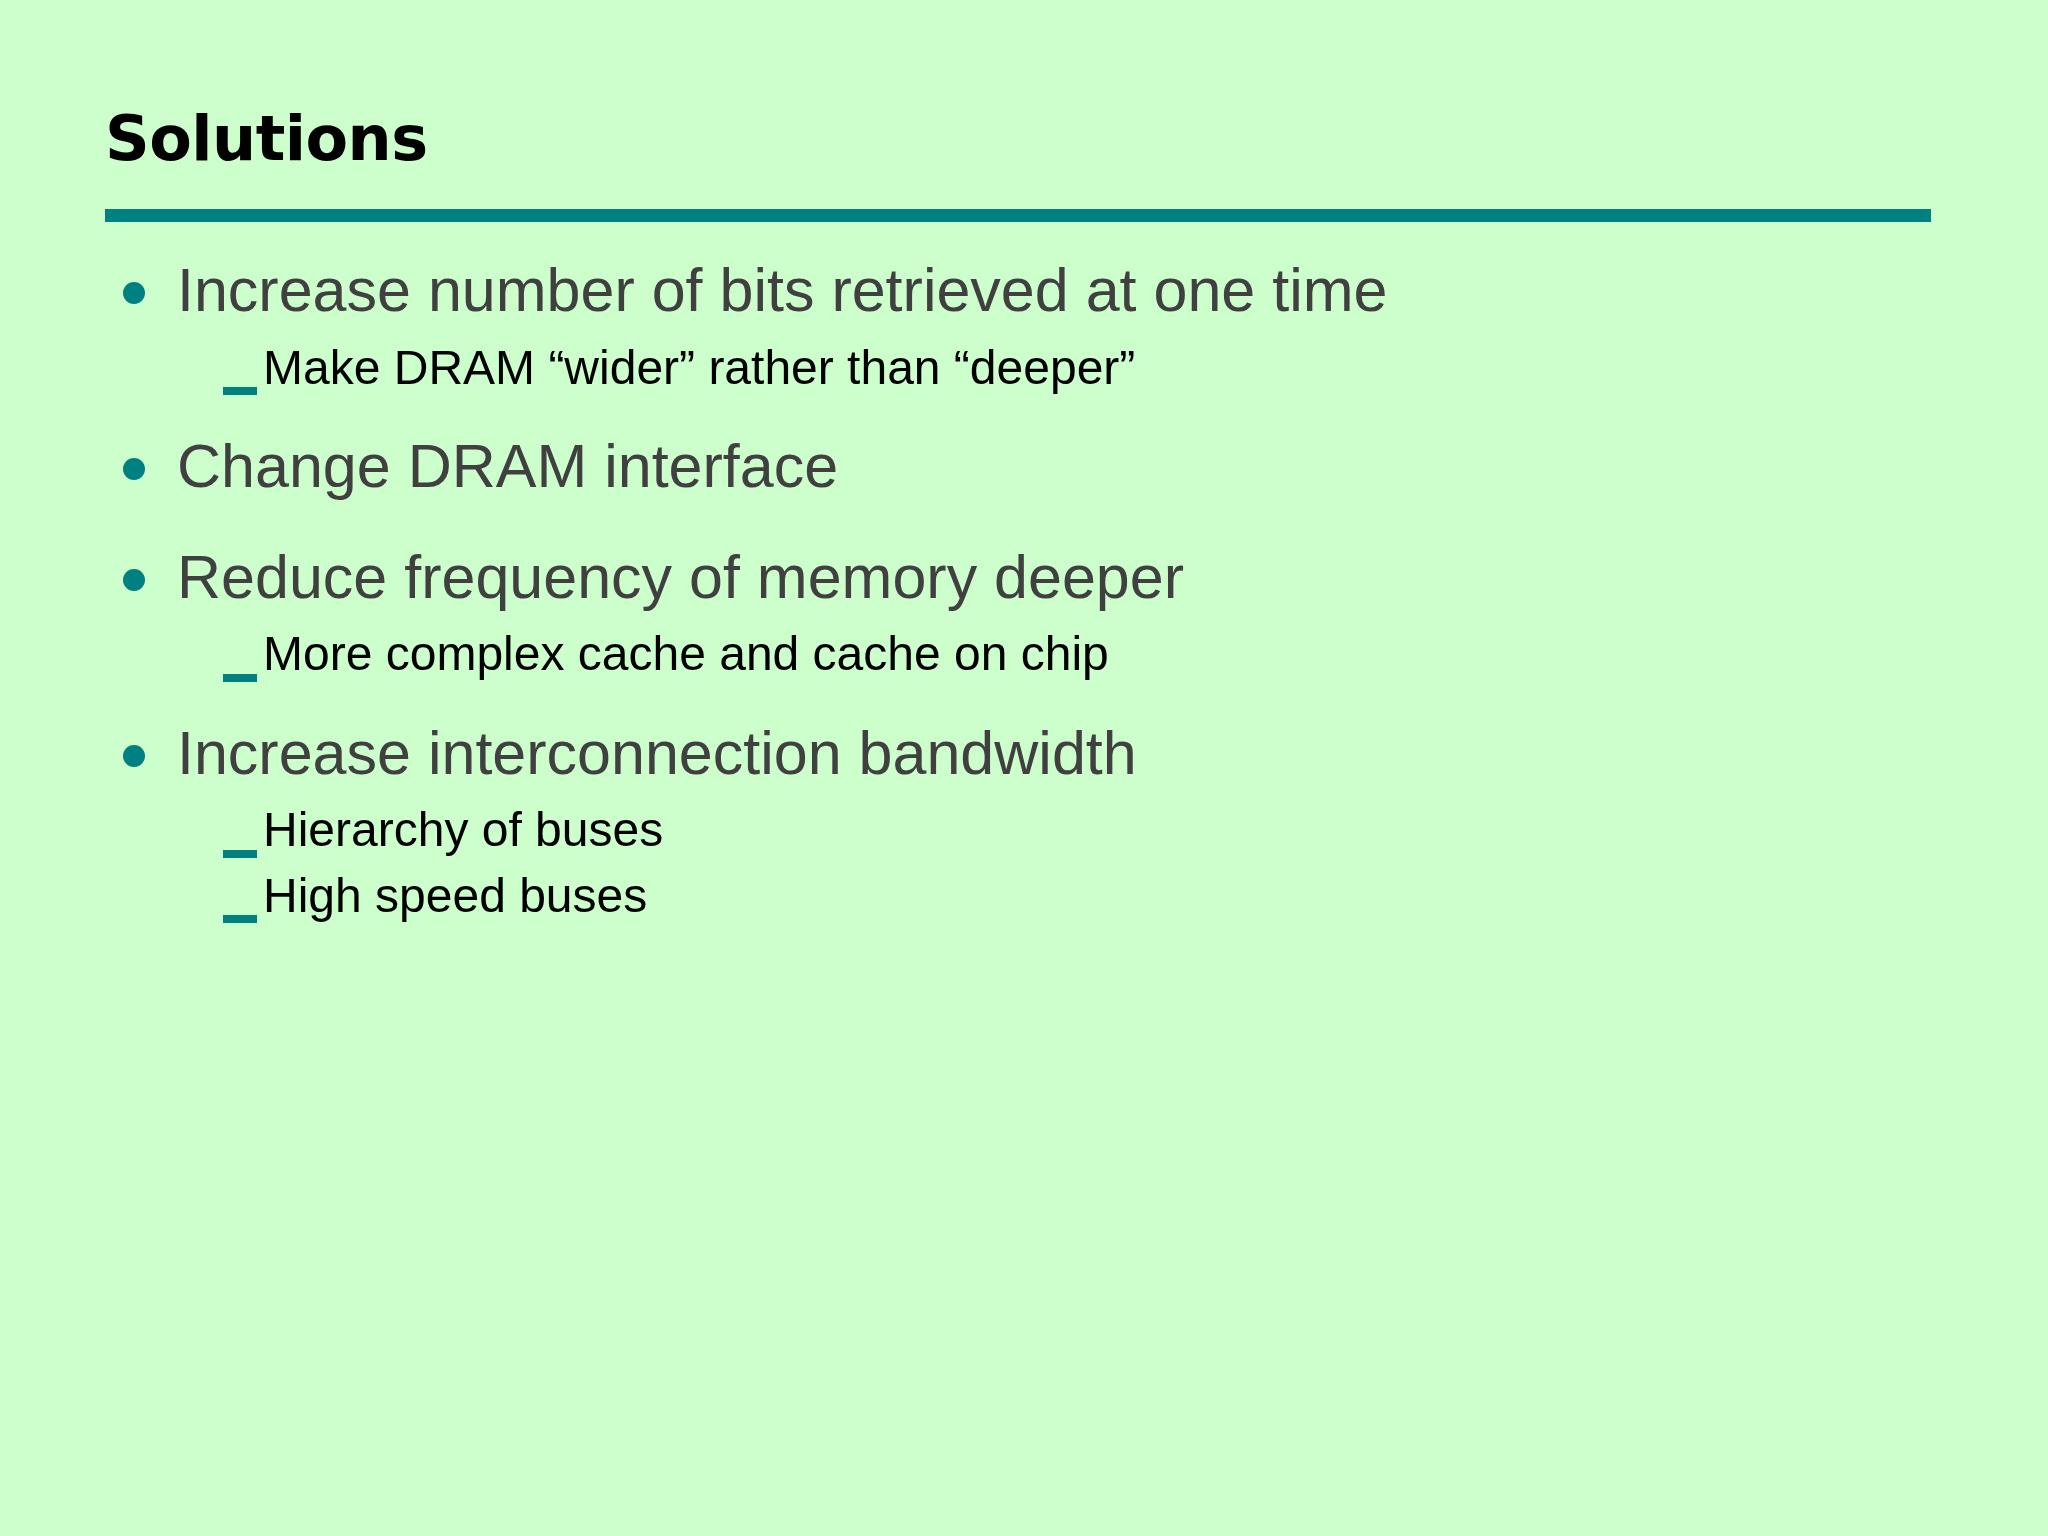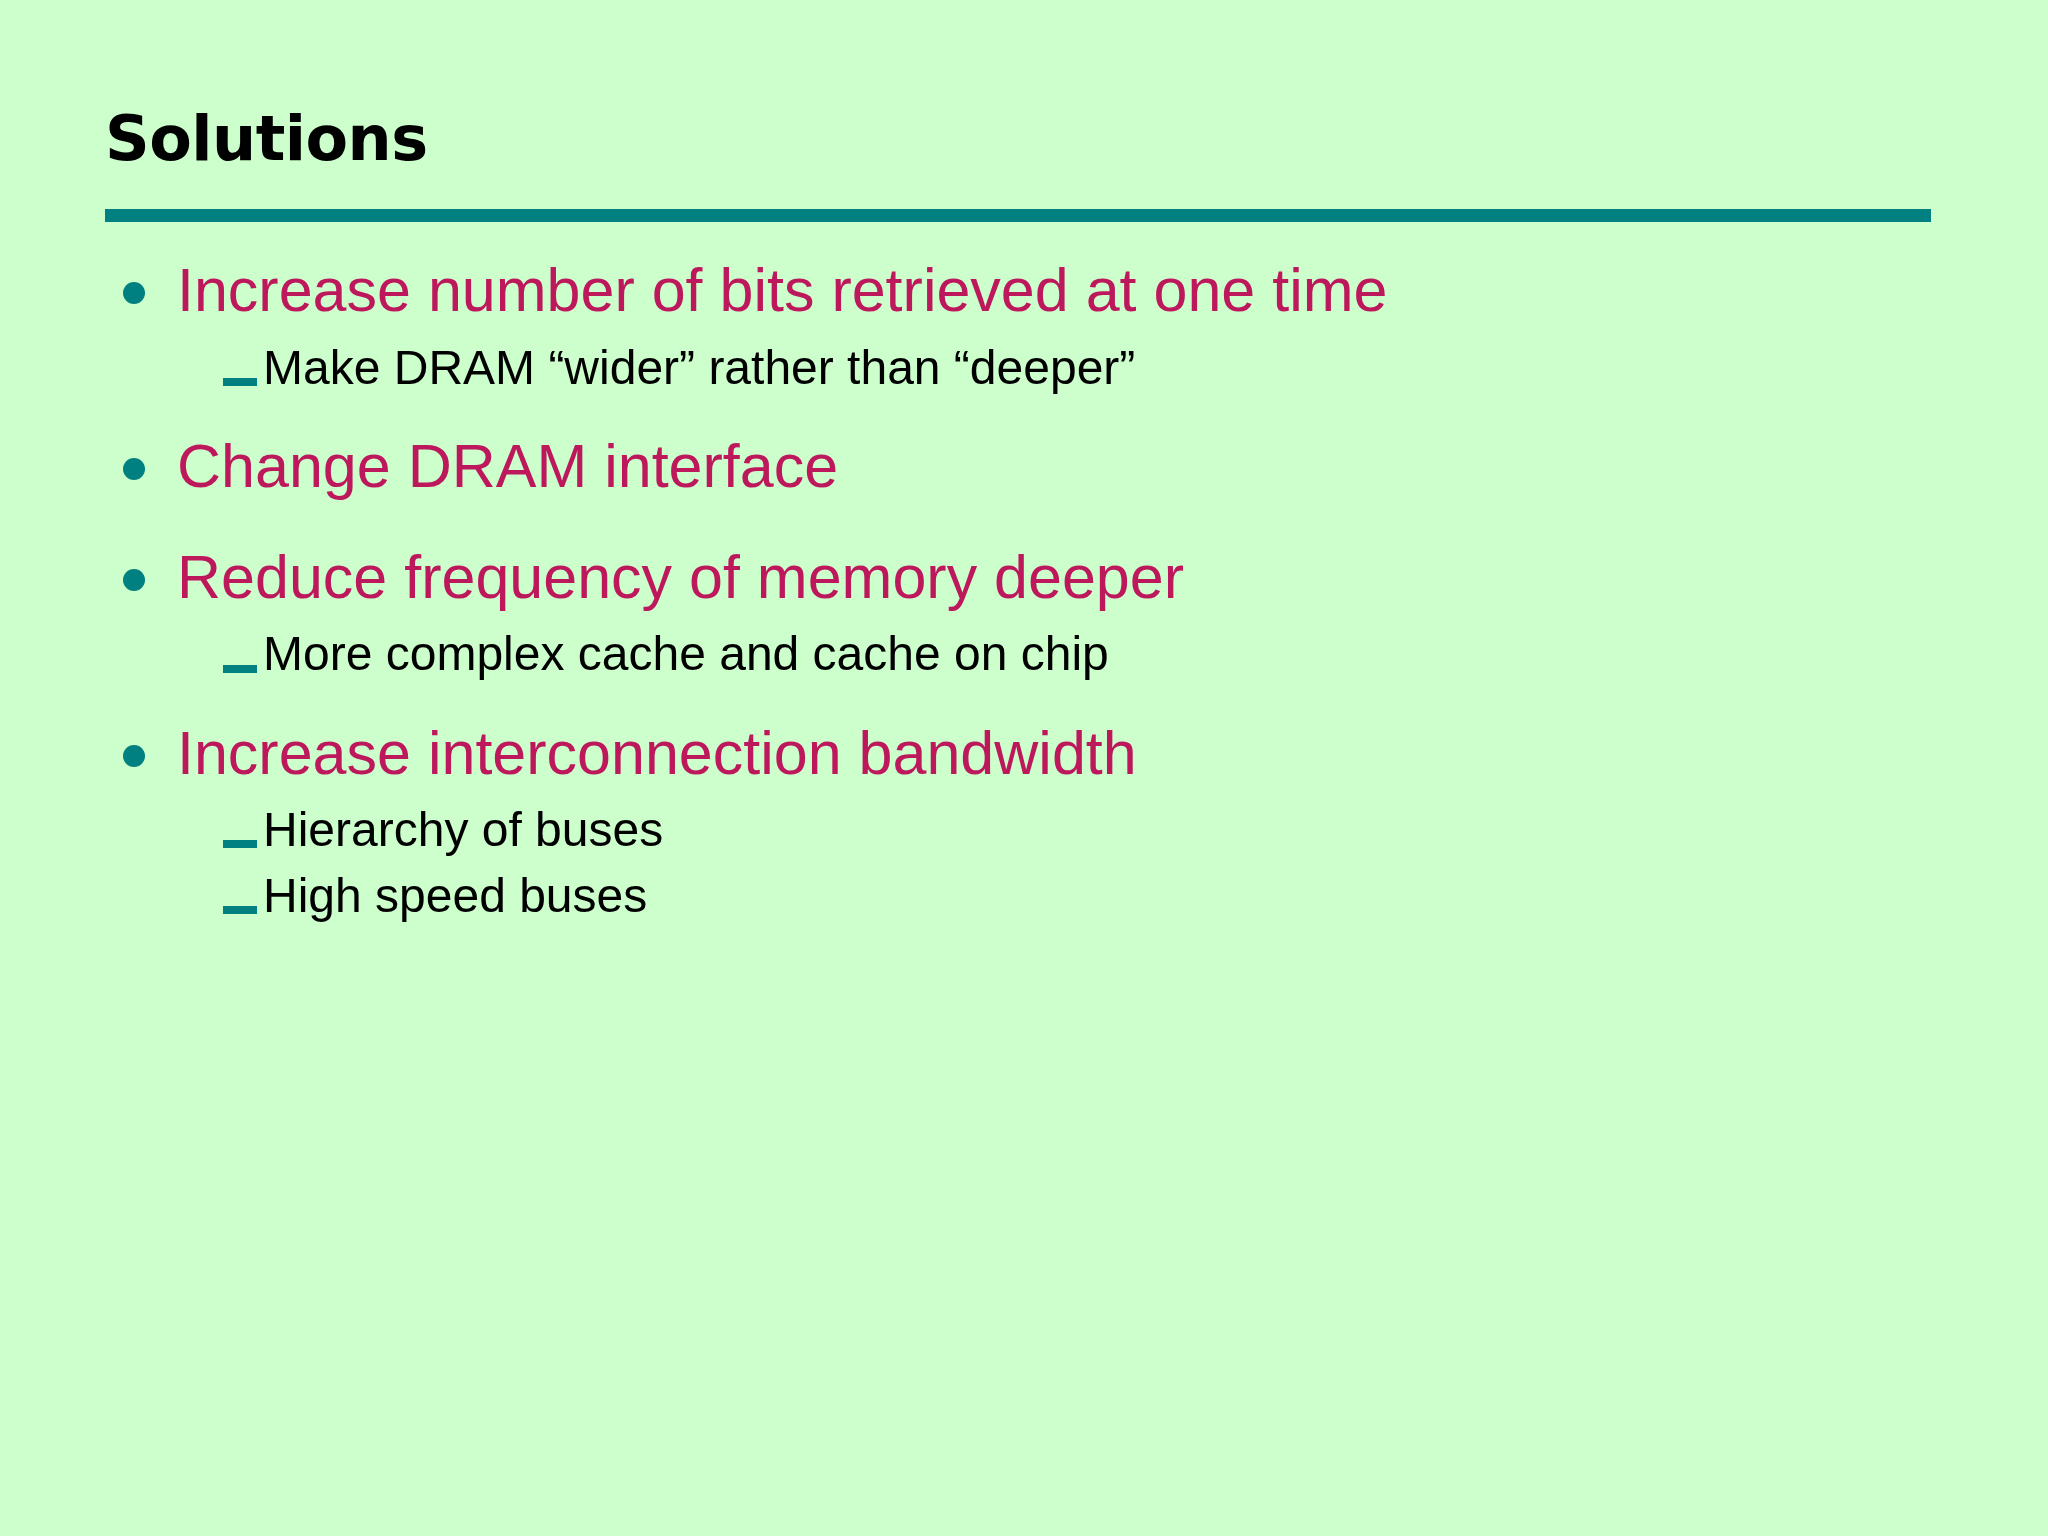--- a/index.html
+++ b/index.html
@@ -68,28 +68,28 @@
     width: 22px;
     height: 22px;
     border-radius: 50%;
     background: #008080;
     margin: 27px 32px 0 18px;
   }
   .level1 .l1-text {
     font-family: "Liberation Sans", sans-serif;
     font-size: 61px;
     line-height: 1.16;
-    color: #be185d;
+    color: #404040;
     max-width: 1690px;
   }
 
   .level2 {
     position: relative;
     display: flex;
-    align-items: center;
+    align-items: flex-end;
     margin: 6px 0 10px 0;
     padding: 0 0 0 118px;
   }
   .level2 .bullet-dash {
     flex: 0 0 auto;
     width: 34px;
     height: 8px;
     background: #008080;
     margin: 29px 6px 0 0;
   }

